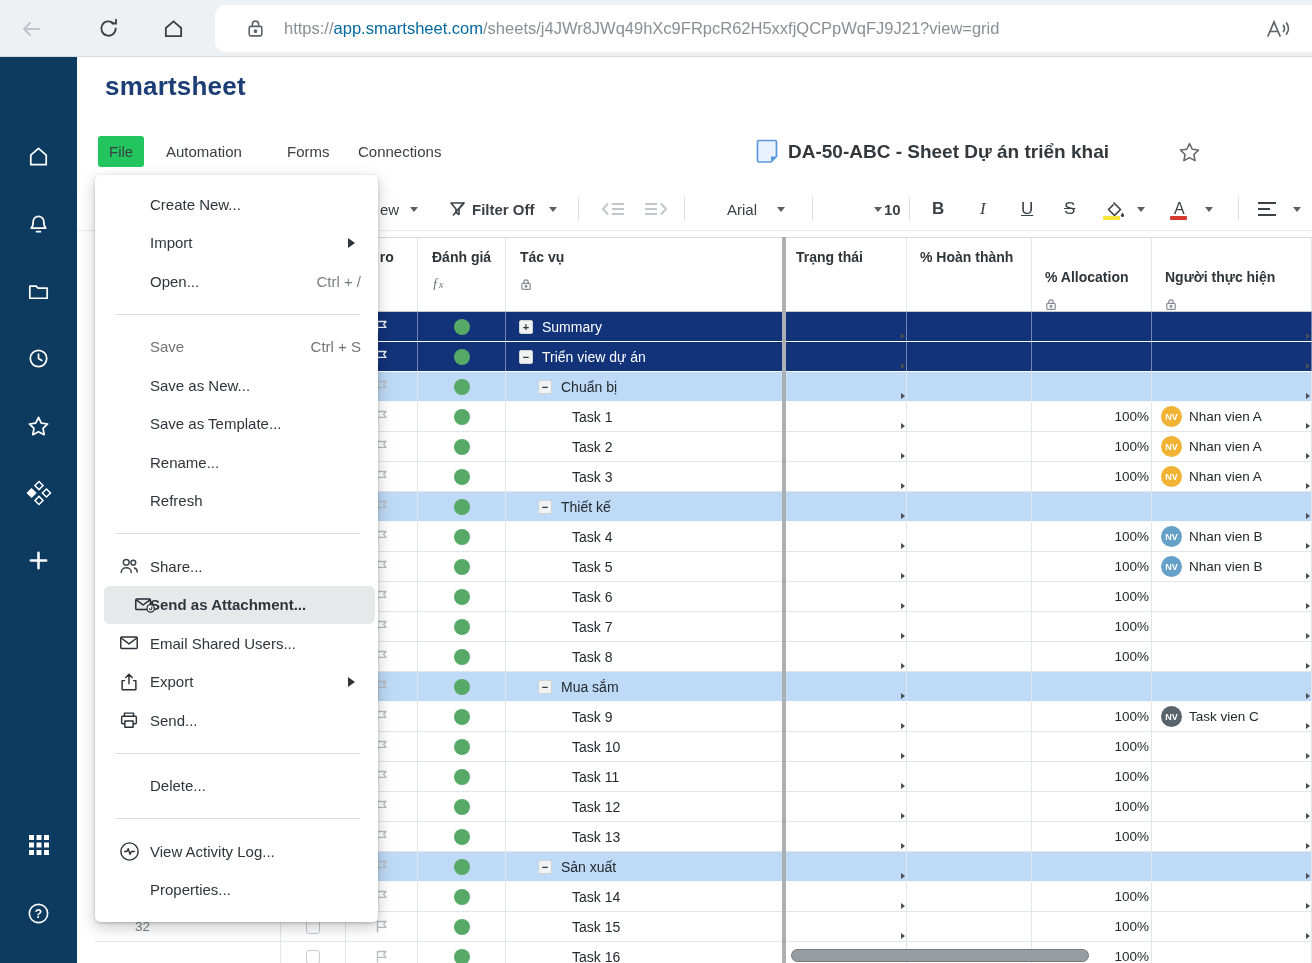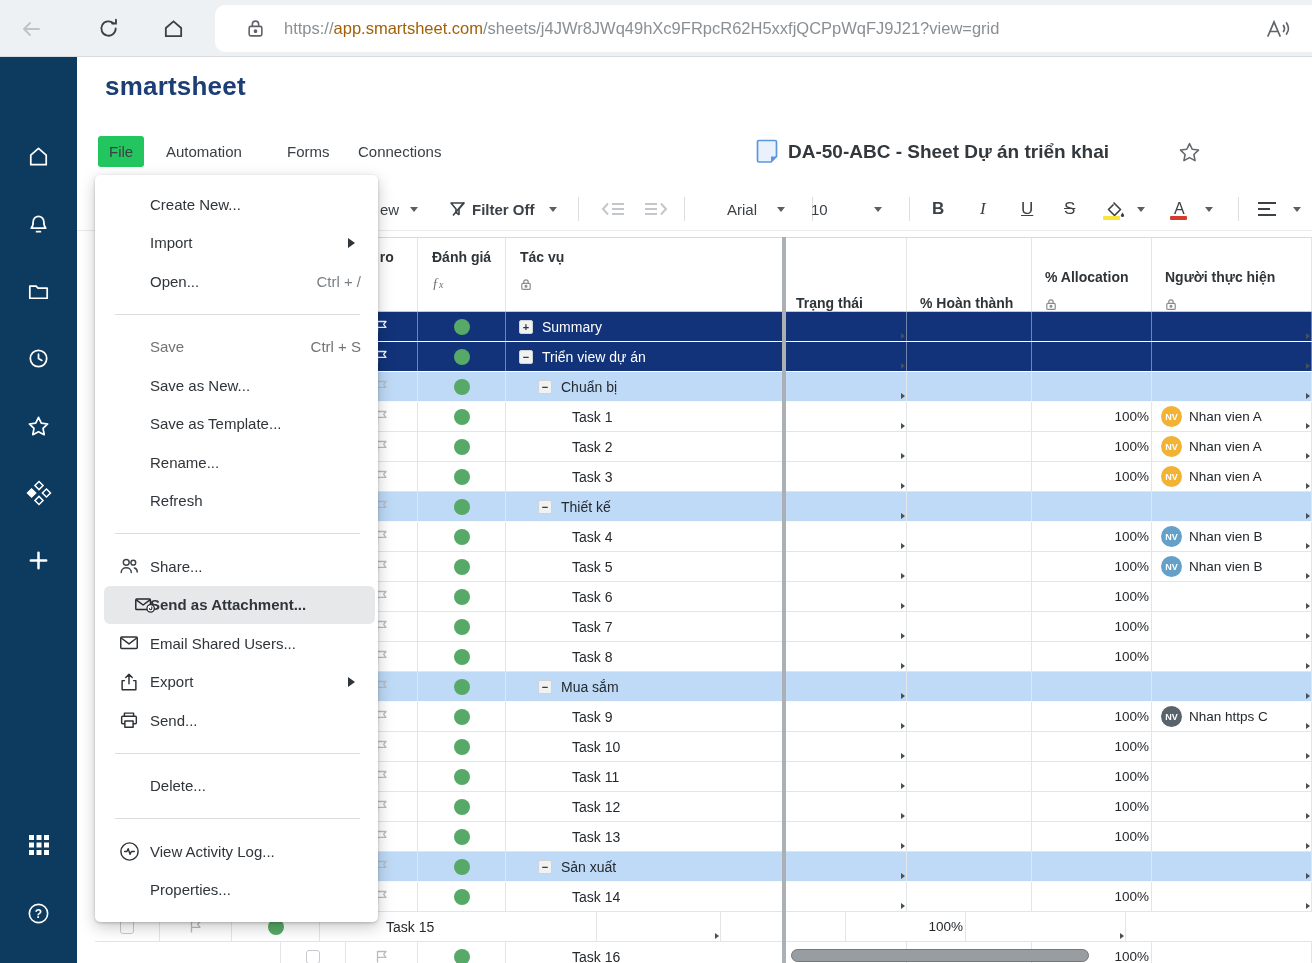--- a/index.html
+++ b/index.html
@@ -4,21 +4,21 @@
 <style>
 *{margin:0;padding:0;box-sizing:border-box}
 html,body{width:1312px;height:963px}
 body{position:relative;overflow:hidden;background:#fff;font-family:"Liberation Sans","DejaVu Sans",sans-serif;-webkit-font-smoothing:antialiased}
 
 
 .browser-bar{position:absolute;left:0;top:0;width:1312px;height:57px;background:#eef1f4;border-bottom:1px solid #d8dbde;z-index:60}
 .url-pill{position:absolute;left:215px;top:5px;width:1097px;height:47px;background:#fff;border-radius:10px 0 0 10px}
 .bicon{position:absolute;top:0;height:57px;display:flex;align-items:center;justify-content:center}
 .url-text{position:absolute;left:284px;top:0;height:57px;display:flex;align-items:center;font-size:16.5px;color:#8a8f94;white-space:nowrap}
-.url-host{color:#a16207}
+.url-host{color:#0369a1}
 
 
 .sidebar{position:absolute;left:0;top:57px;width:77px;height:906px;background:var(--sidebar-navy,#0d3b60);z-index:55}
 .sb-ic{position:absolute;left:0;width:77px;height:34px;display:flex;align-items:center;justify-content:center}
 
 
 .logo{position:absolute;left:105px;top:71px;font-size:26px;font-weight:700;color:#1c3e75;letter-spacing:.2px;z-index:20}
 .mb-item{position:absolute;top:136px;height:31px;display:flex;align-items:center;font-size:15px;color:#3a4045;padding:0 11px;border-radius:3px;z-index:20}
 .mb-item.active{background:#22c55e}
 .sheet-ic{position:absolute;left:756px;top:139px;z-index:20}
@@ -40,21 +40,21 @@
 .col-rownum{width:186px;padding-left:40px;font-size:13.5px;color:#7e848a}
 .col-check{width:65px;justify-content:center}
 .col-flag{width:72px;justify-content:center}
 .col-rating{width:88px;justify-content:center}
 .col-task{width:277px}
 .col-status{width:124px;padding-left:13px}
 .col-complete{width:125px;padding-left:13px}
 .col-alloc{width:120px;justify-content:flex-end;padding-right:2px;font-size:13.5px;color:#23282c}
 .col-assignee{width:160px;padding-left:9px}
 .g-header{display:flex;height:75px;background:#fff;border-top:1px solid #d7dadd;border-bottom:1px solid #c6cacf}
-.g-header .gc{flex-direction:column;align-items:flex-start;justify-content:flex-end;padding-top:11px}
+.g-header .gc{flex-direction:column;align-items:flex-start;justify-content:flex-start;padding-top:11px}
 .g-header .col-rating,.g-header .col-flag,.g-header .col-task{padding-left:14px;justify-content:flex-start}
 .g-header .col-flag{padding-left:26px}
 .g-header .col-alloc,.g-header .col-assignee{padding-left:13px;justify-content:flex-end;padding-right:0}
 .h-label{font-size:14px;font-weight:700;color:#2e3438}
 .h-sub{margin-top:12px;height:14px;display:flex;align-items:center}
 .fx{font-style:italic;font-size:14px;color:#6c7278;font-family:"Liberation Serif","DejaVu Serif",serif}
 .fx .fxx{font-size:10px}
 .g-row{display:flex;height:30px;border-bottom:1px solid #e3e6e9;background:#fff}
 .g-row.summary{background:var(--summary-row);border-bottom-color:#fff}
 .g-row.summary .gc{border-right-color:rgba(255,255,255,.4)}
@@ -253,21 +253,21 @@
     </svg>
 </div>
 <div class="tb-div" style="left:684px"></div>
 <div class="tb" style="left:727px;font-weight:400">
     <span>Arial</span>
   </div>
 <div class="tb" style="left:777px">
     <span class="caret"></span>
   </div>
 <div class="tb-div" style="left:812px"></div>
-<div class="tb" style="left:811px;font-weight:400">
+<div class="tb" style="left:884px;font-weight:700">
     <span>10</span>
   </div>
 <div class="tb" style="left:874px">
     <span class="caret"></span>
   </div>
 <div class="tb-div" style="left:909px"></div>
 <div class="tb fmt" style="left:932px;font-weight:700">
     <span>B</span>
   </div>
 <div class="tb fmt" style="left:980px;font-style:italic;font-family:'Liberation Serif','DejaVu Serif',serif">
@@ -692,21 +692,21 @@
           <span class="dot"></span>
         </div>
         <div class="gc col-task ind-2">
           <span class="tname">Task 9</span>
         </div>
         <div class="gc col-status mark"></div>
         <div class="gc col-complete"></div>
         <div class="gc col-alloc">100%</div>
         <div class="gc col-assignee mark">
           <span class="avatar" style="background:#59636c">NV</span>
-          <span class="aname">Nhan https C</span>
+          <span class="aname">Task vien C</span>
         </div>
       </div>
       <div class="g-row task">
         <div class="gc col-rownum"></div>
         <div class="gc col-check">
           <span class="cbx"></span>
         </div>
         <div class="gc col-flag">
           <span class="flagic">
             <svg width="15" height="15" viewBox="0 0 15 15" fill="none" stroke="currentColor" stroke-width="1.3" stroke-linejoin="round">
@@ -835,20 +835,21 @@
         </div>
         <div class="gc col-task ind-2">
           <span class="tname">Task 14</span>
         </div>
         <div class="gc col-status mark"></div>
         <div class="gc col-complete"></div>
         <div class="gc col-alloc">100%</div>
         <div class="gc col-assignee mark"></div>
       </div>
       <div class="g-row task">
+        <div class="gc col-rownum">32</div>
         <div class="gc col-check">
           <span class="cbx"></span>
         </div>
         <div class="gc col-flag">
           <span class="flagic">
             <svg width="15" height="15" viewBox="0 0 15 15" fill="none" stroke="currentColor" stroke-width="1.3" stroke-linejoin="round">
               <path d="M3.5 13.5V2.5h8.5L9.6 5.4l2.4 2.9H3.5"></path>
             </svg>
           </span>
         </div>

